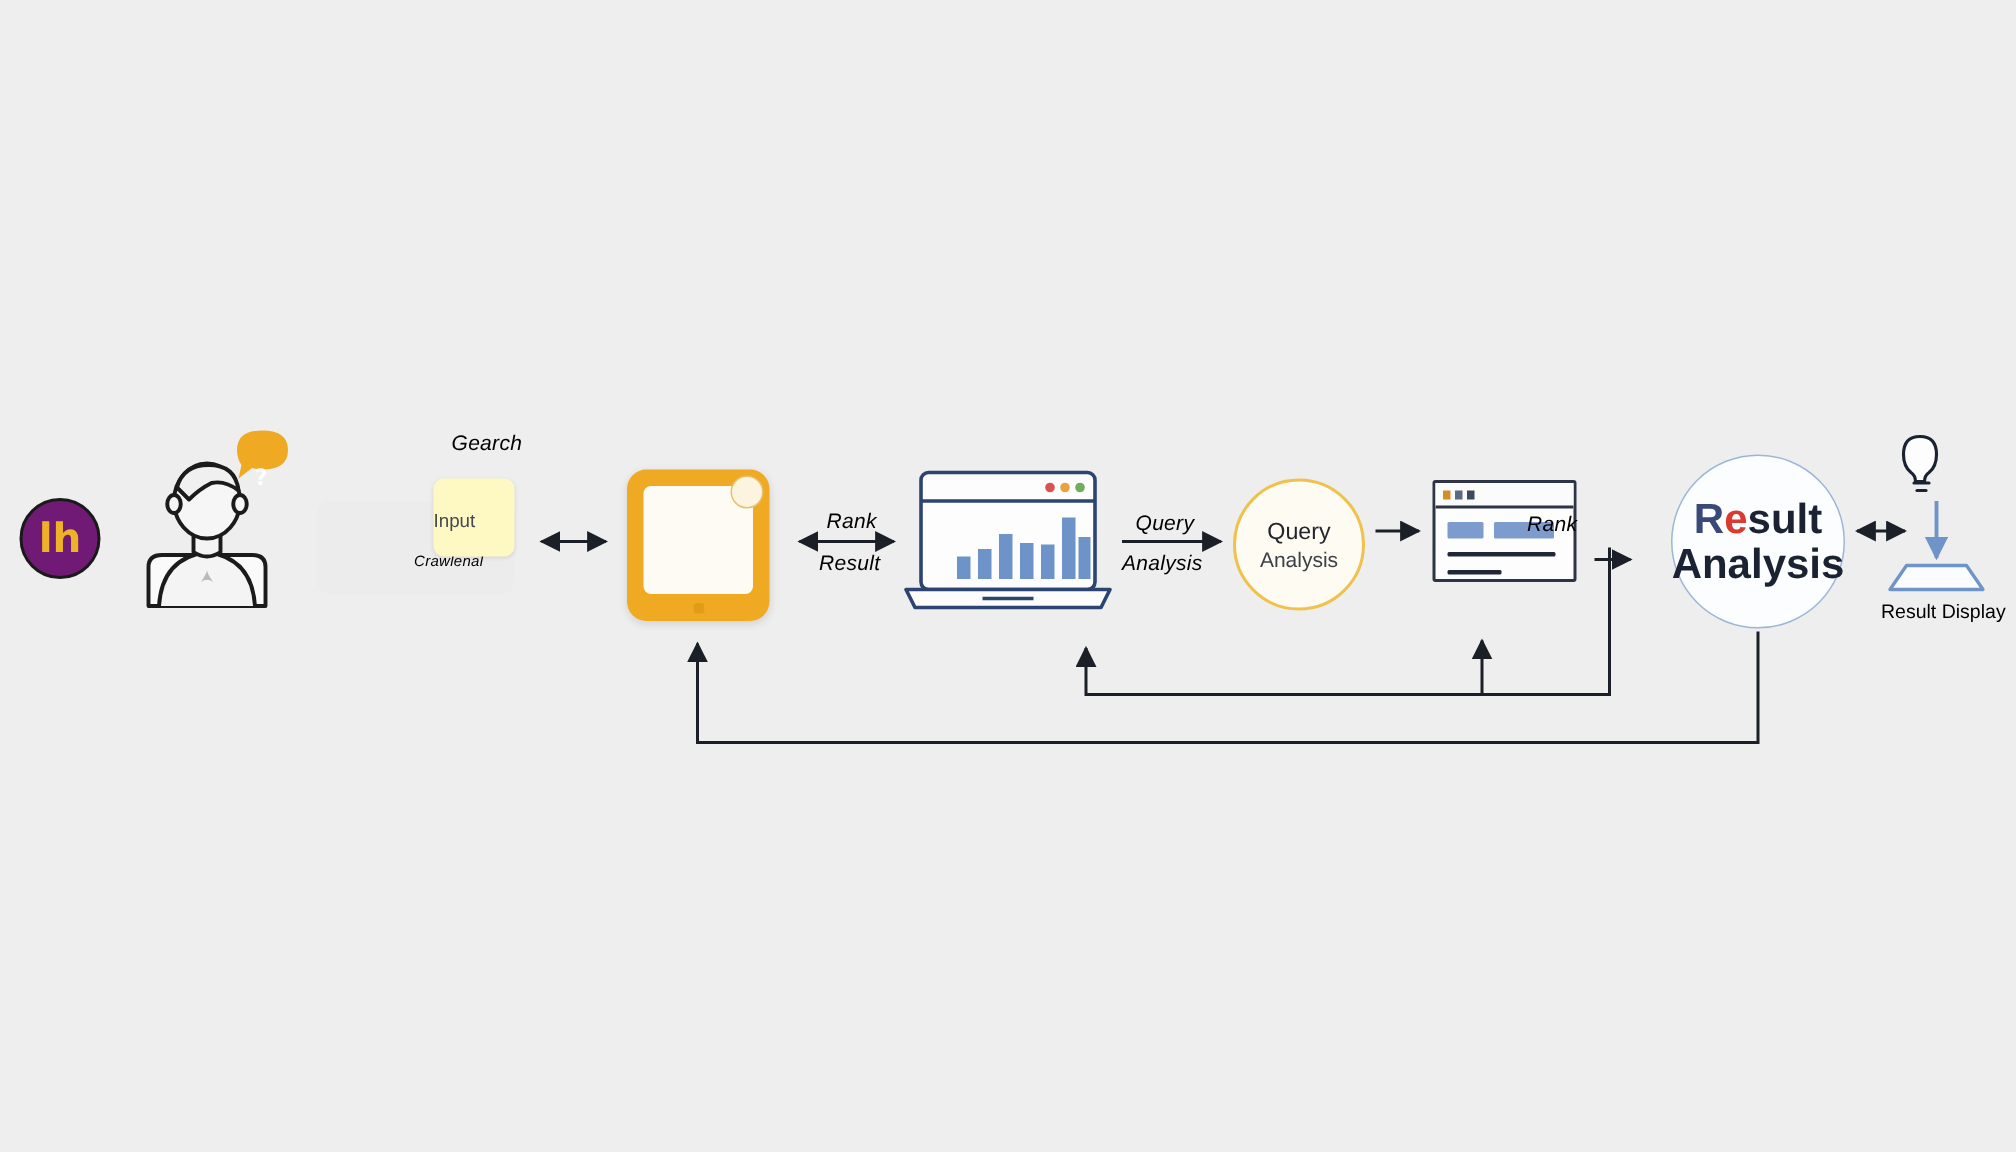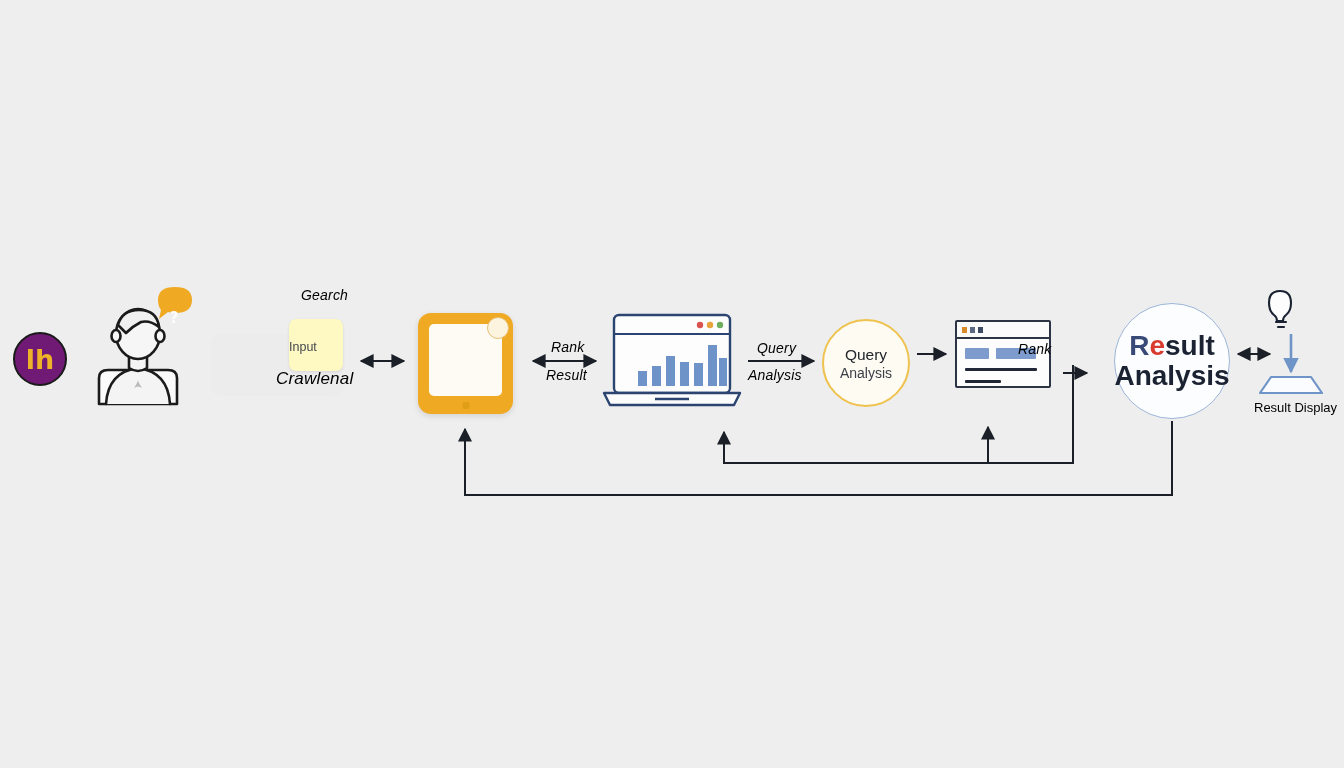--- a/index.html
+++ b/index.html
@@ -26,21 +26,21 @@
     box-sizing: border-box;
   }
   .lbl {
     position: absolute;
     font-size: 14px;
     color: #000000;
     white-space: nowrap;
     letter-spacing: .2px;
     font-style: italic;
   }
-  .lbl.small { font-size: 17px; }
+  .lbl.small { font-size: 10px; }
 
   
   #logo-circle {
     left: 13px; top: 332px;
     width: 54px; height: 54px;
     border: 2.5px solid #1a1a1a;
     border-radius: 50%;
     background: #701a75;
     display: flex; align-items: center; justify-content: center;
   }

